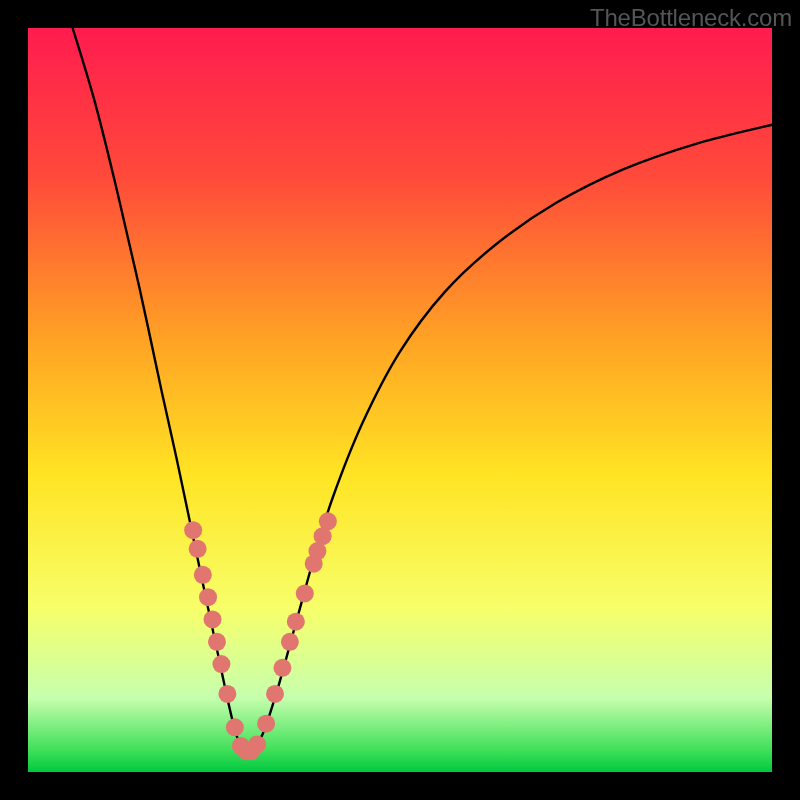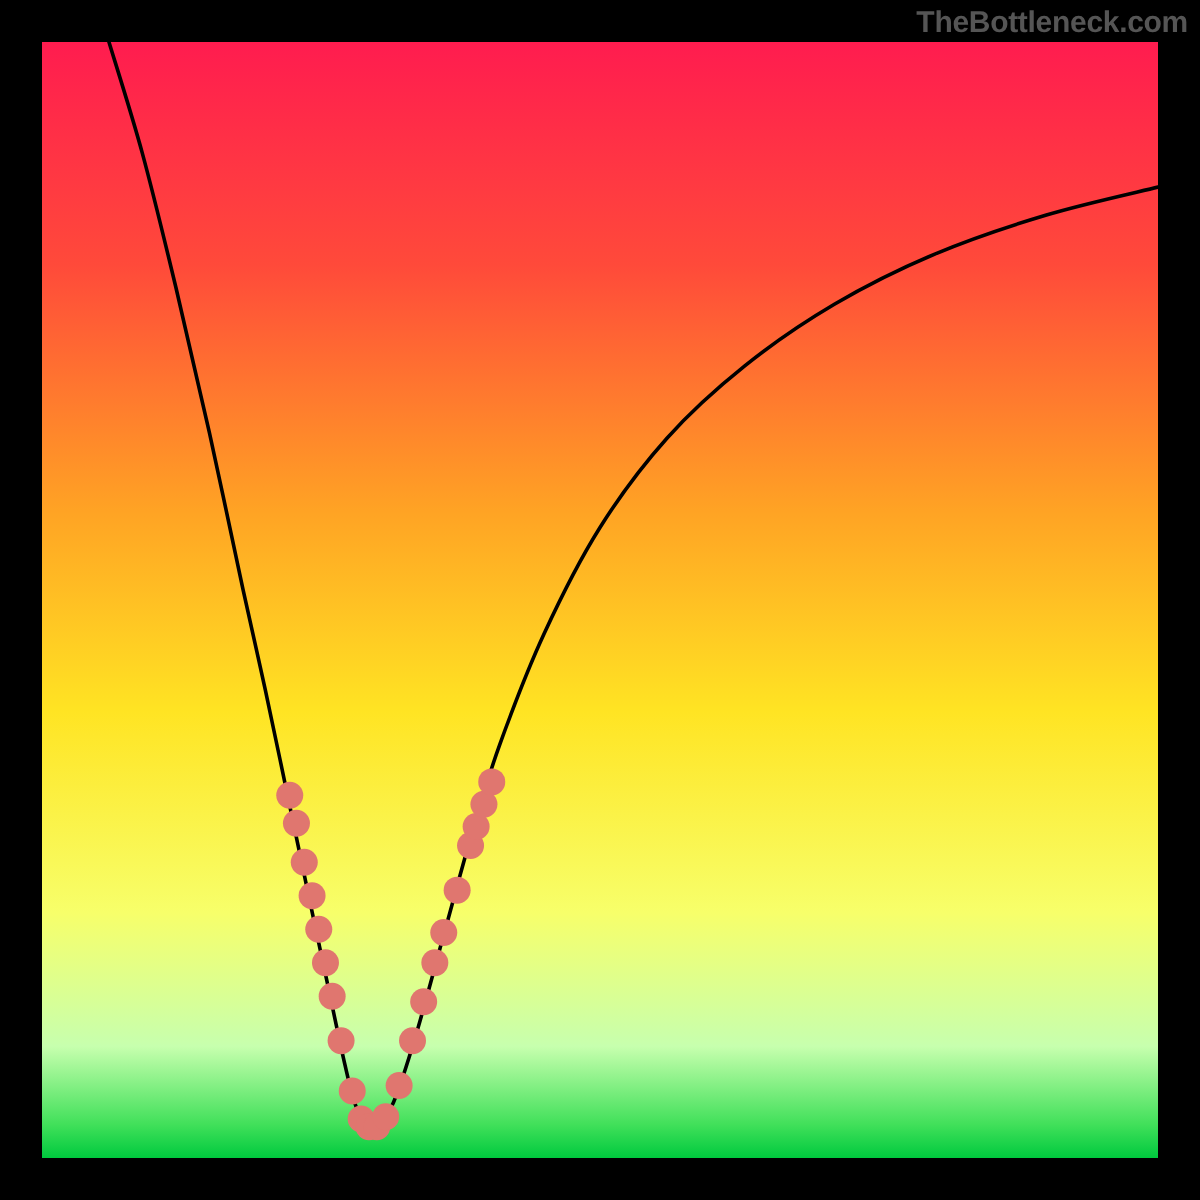--- a/index.html
+++ b/index.html
@@ -17,22 +17,22 @@
     top: 28px;
     width: 744px;
     height: 744px;
     box-sizing: border-box;
   }
   .watermark {
     position: absolute;
     top: 4px;
     right: 8px;
     color: #555;
-    font-size: 20px;
-    font-weight: 700;
+    font-size: 24px;
+    font-weight: 400;
     letter-spacing: -0.2px;
     user-select: none;
   }
   svg { display: block; }
 </style>
 </head>
 <body>
 
 <div class="watermark">TheBottleneck.com</div>
 

